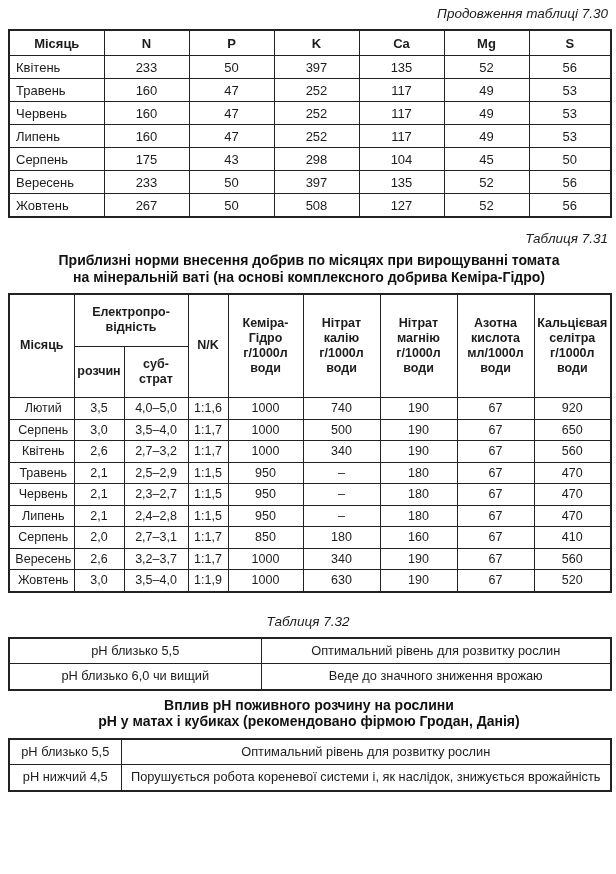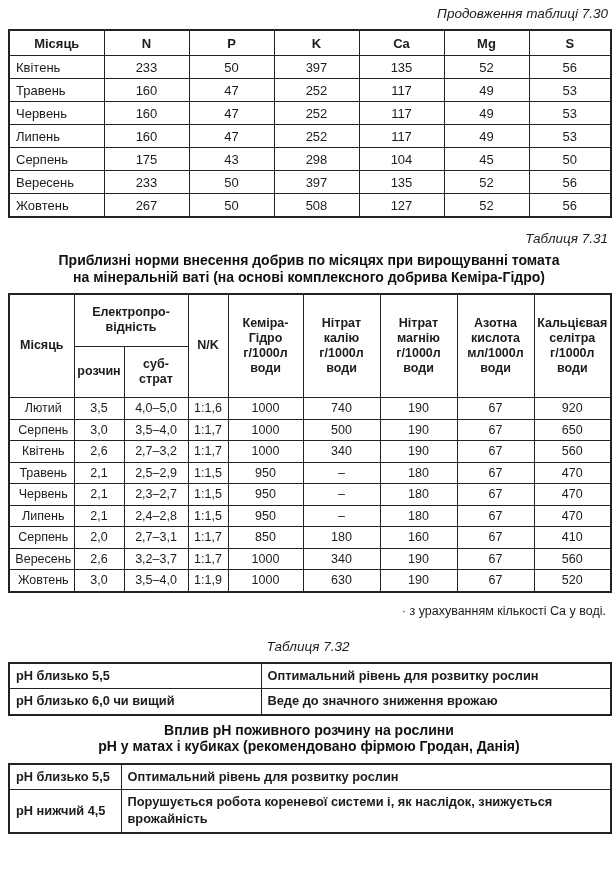--- a/index.html
+++ b/index.html
@@ -48,22 +48,22 @@
   .t731 { margin-top: 8px; font-size: 12.5px; }
   .t731 th {
     font-weight: bold; text-align: center; vertical-align: middle;
     white-space: pre-line; line-height: 1.22; padding: 10px 1px;
   }
   .t731 td { text-align: center; height: 18.5px; padding: 1px 2px; }
   .t731 td:first-child { text-align: center; padding-left: 5px; }
   
   .tph { margin-top: 8px; font-size: 12.8px; }
   .tph td {
-    text-align: left; vertical-align: middle;
-    padding: 4px 6px; line-height: 1.3; white-space: pre-line; font-weight: bold;
+    text-align: center; vertical-align: middle;
+    padding: 4px 6px; line-height: 1.3; white-space: pre-line;
   }
   .footnote {
     font-size: 12.5px;
     text-align: right;
     margin-top: 11px;
     padding-right: 4px;
     color: #1c1c1c;
   }
   .mt-caption-1 { margin-top: 13px; }
   .mt-caption-2 { margin-top: 21px; text-align: center; }
@@ -310,21 +310,20 @@
           <td>1:1,9</td>
           <td>1000</td>
           <td>630</td>
           <td>190</td>
           <td>67</td>
           <td>520</td>
         </tr>
       </tbody>
   </table>
 
-  <div class="footnote">· з урахуванням кількості Ca у воді.</div>
 
   <div class="caption mt-caption-2">Таблиця 7.32</div>
 
   <table class="tph">
     <colgroup>
       <col style="width:252px">
         <col style="width:350px">
     </colgroup>
     <tbody>
         <tr>

